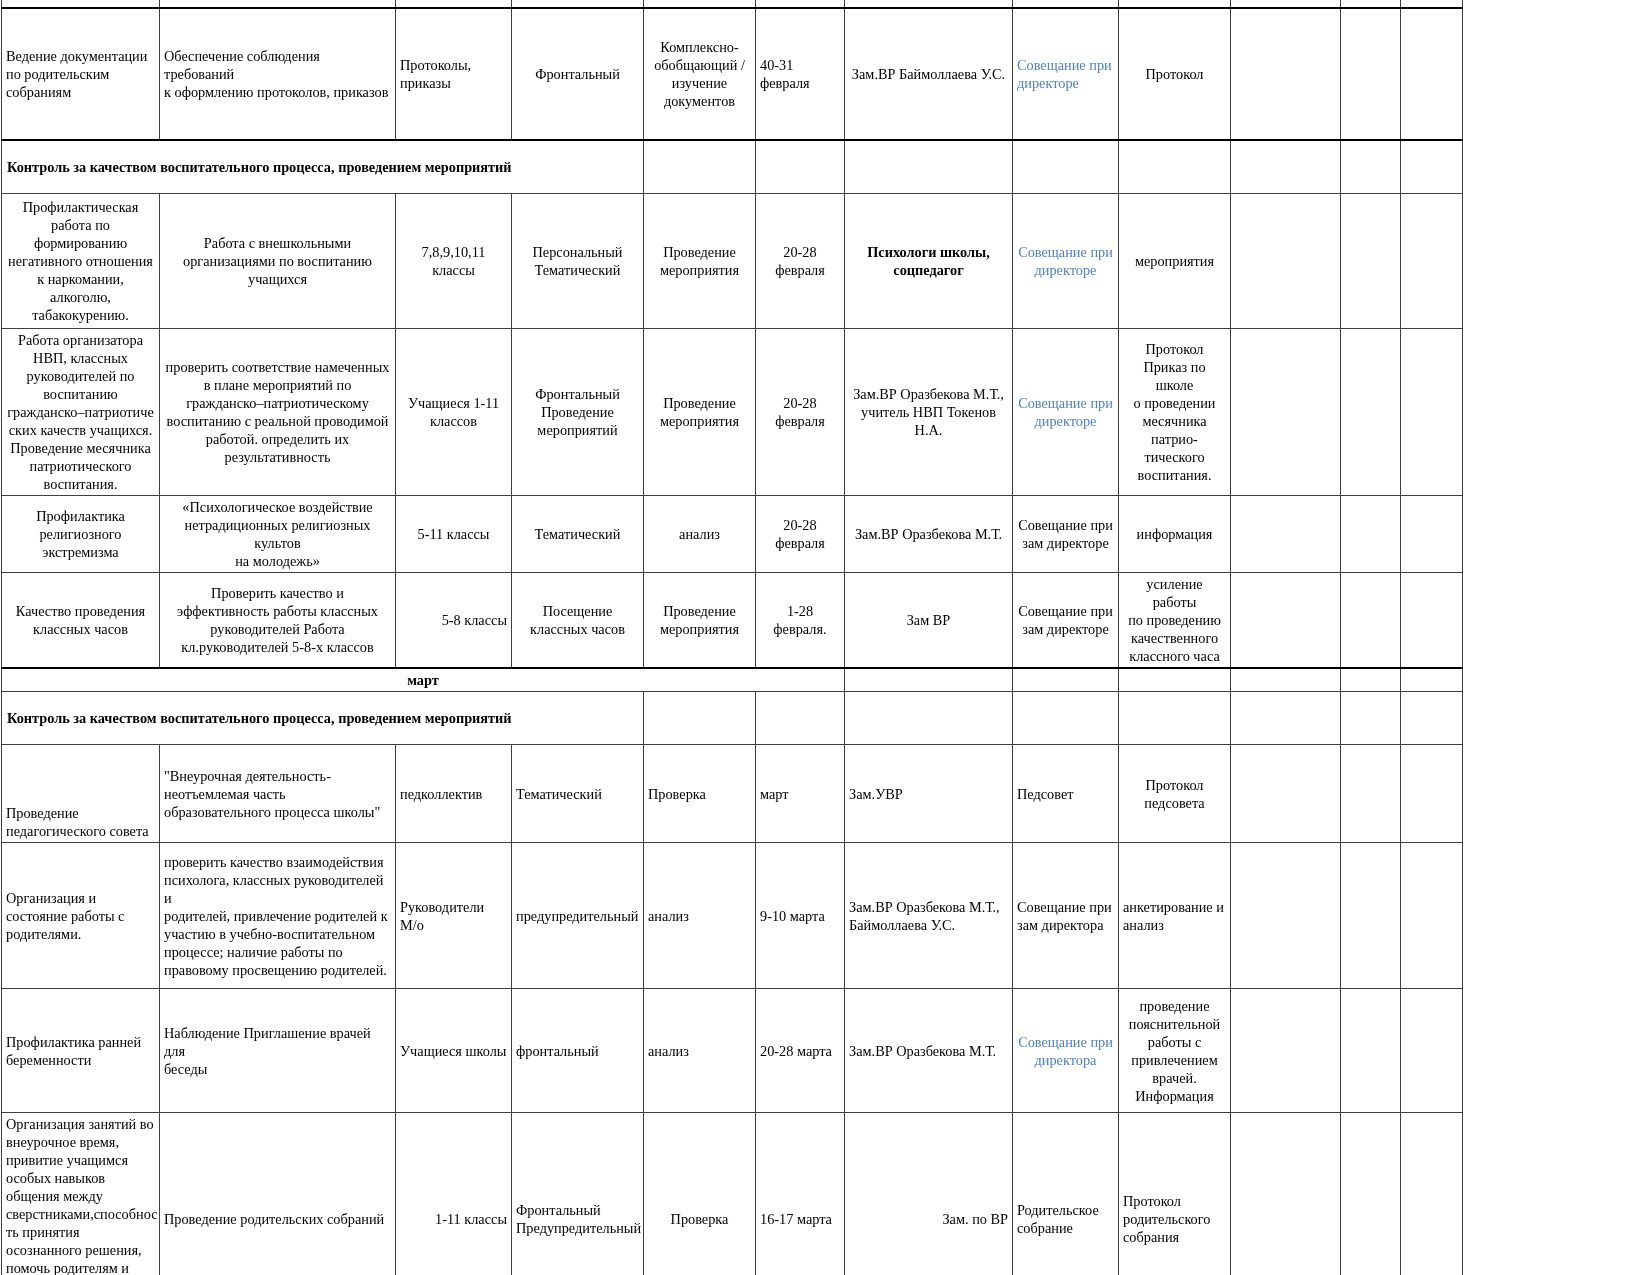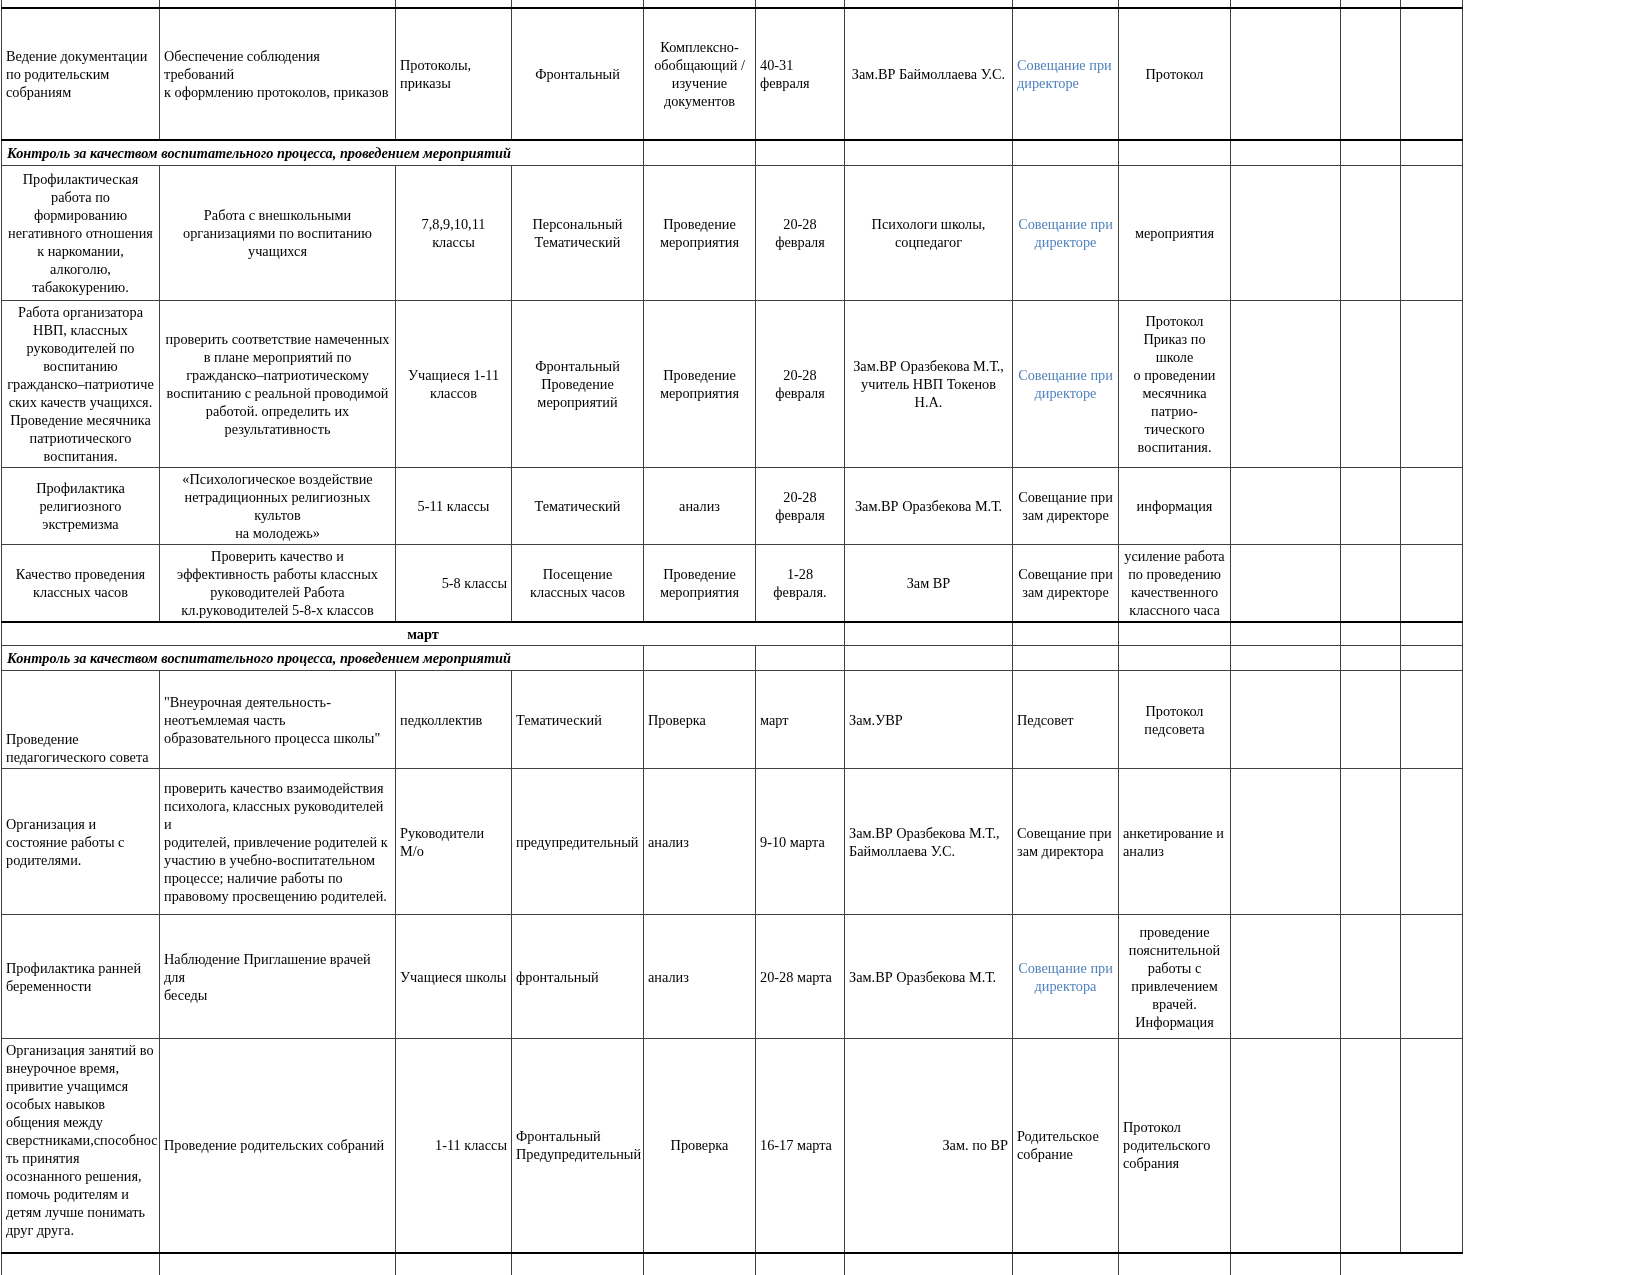--- a/index.html
+++ b/index.html
@@ -33,21 +33,21 @@
     vertical-align:middle;
     color:var(--text);
   }
   td.cell.blue{color:var(--link-blue);}
   tr.fragment-row td{
     border:1px solid var(--border);
     border-top:none;
     border-bottom:2px solid var(--strong);
     padding:0;
   }
-  tr.section-row td.cell{font-weight:bold;line-height:16px;padding:4px 5px;font-style:italic;}
+  tr.section-row td.cell{font-weight:bold;line-height:16px;padding:18px 5px;}
   tr.month-row td.cell{font-weight:bold;text-align:center;}
   tr.emph-top td{border-top:2px solid var(--strong);}
   tr.emph-bottom td{border-bottom:2px solid var(--strong);}
   tr.partial-row td{border-bottom:none;}
   td.ghost{border:none !important;}
 </style>
 </head>
 <body>
 
 <div class="page">
@@ -127,21 +127,21 @@
 организациями по воспитанию
 учащихся</td>
           <td class="cell" style="text-align: center;">7,8,9,10,11
 классы</td>
           <td class="cell" style="text-align: center;">Персональный
 Тематический</td>
           <td class="cell" style="text-align: center;">Проведение
 мероприятия</td>
           <td class="cell" style="text-align: center;">20-28
 февраля</td>
-          <td class="cell" style="text-align: center;">Психологи школы,
+          <td class="cell" style="text-align: center; font-weight: bold;">Психологи школы,
 соцпедагог</td>
           <td class="cell blue" style="text-align: center;">Совещание при
 директоре</td>
           <td class="cell" style="text-align: center;">мероприятия</td>
           <td class="cell"></td>
           <td class="cell"></td>
           <td class="cell"></td>
         </tr>
         <tr style="height: 166px;">
           <td class="cell" style="text-align: center;">Работа  организатора
@@ -213,21 +213,21 @@
           <td class="cell" style="text-align: right;">5-8 классы</td>
           <td class="cell" style="text-align: center;">Посещение
 классных часов</td>
           <td class="cell" style="text-align: center;">Проведение
 мероприятия</td>
           <td class="cell" style="text-align: center;">1-28
 февраля.</td>
           <td class="cell" style="text-align: center;">Зам ВР</td>
           <td class="cell" style="text-align: center;">Совещание при
 зам директоре</td>
-          <td class="cell" style="text-align: center;">усиление работа
+          <td class="cell" style="text-align: center;">усиление работы
 по проведению
 качественного
 классного часа</td>
           <td class="cell"></td>
           <td class="cell"></td>
           <td class="cell"></td>
         </tr>
         <tr class="emph-top month-row" style="height: 22px;">
           <td class="cell" colspan="6">март</td>
           <td class="cell"></td>

